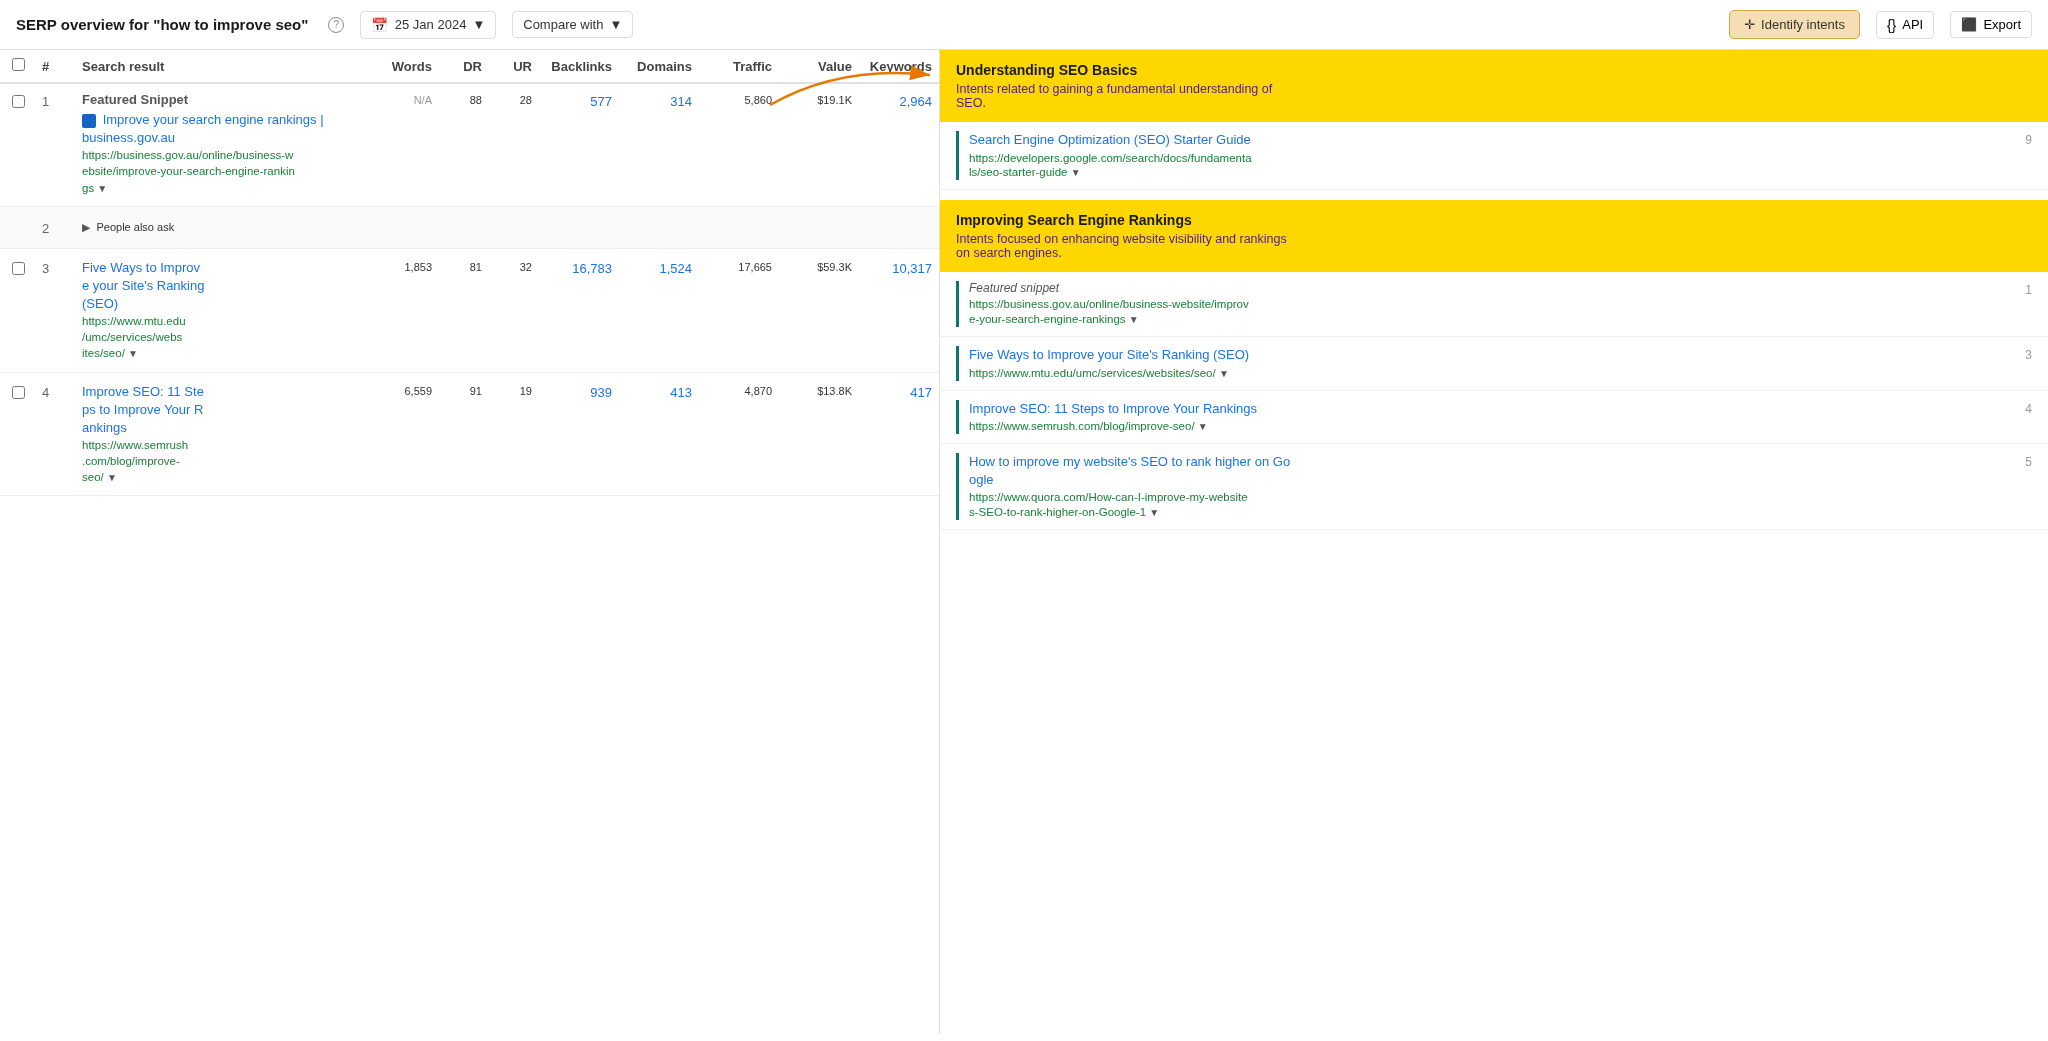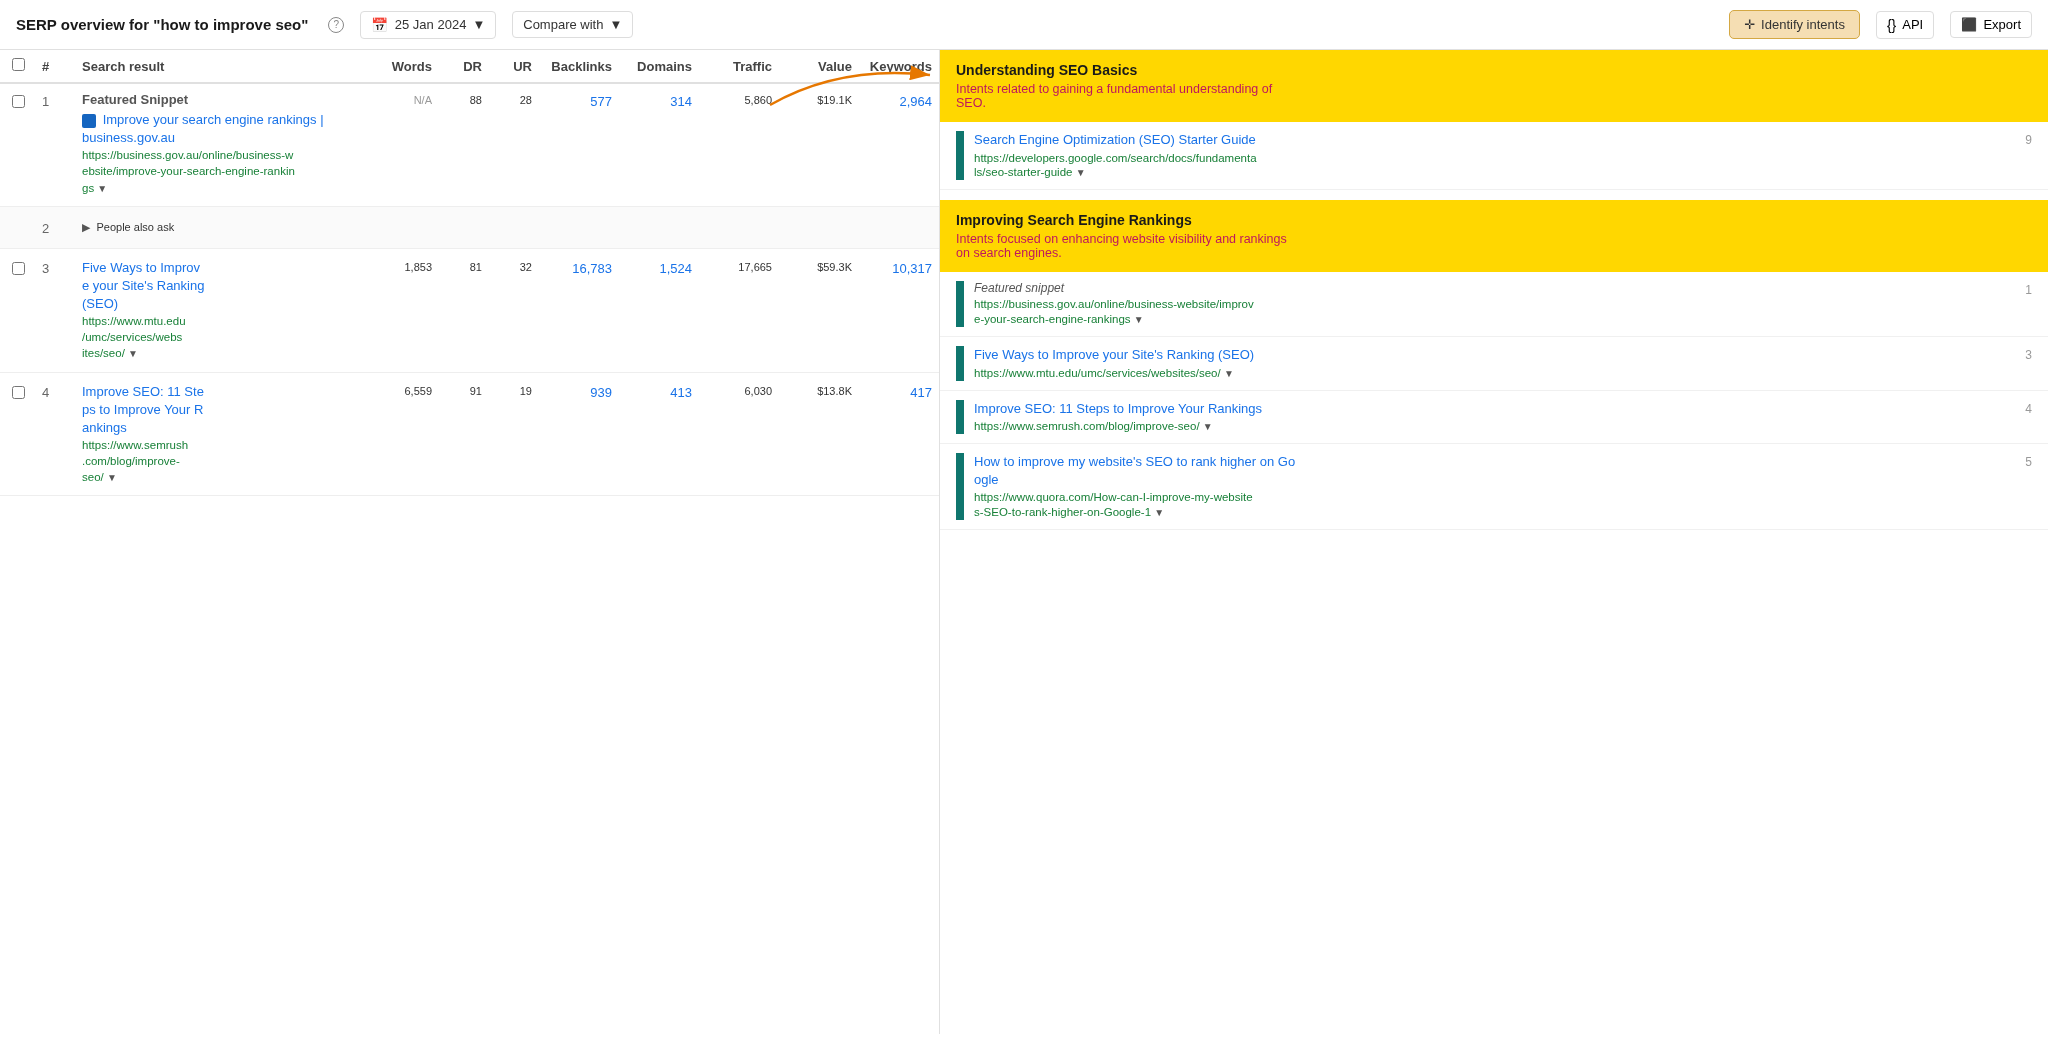--- a/index.html
+++ b/index.html
@@ -44,24 +44,24 @@
     .favicon { display: inline-block; width: 14px; height: 14px; background: #1565c0; border-radius: 2px; vertical-align: middle; margin-right: 3px; }
     .chevron-down { font-size: 10px; color: #555; }
     .arrow-right { font-size: 11px; color: #555; }
     .people-row { display: grid; grid-template-columns: 30px 40px auto; align-items: center; padding: 12px 12px; border-bottom: 1px solid #eee; background: #fafafa; }
 
     
     .right-panel { flex: 1; overflow-y: auto; padding: 0; }
     .intent-section { margin-bottom: 10px; }
     .intent-header { background: #FFD700; padding: 12px 16px; }
     .intent-header-title { font-size: 14px; font-weight: 700; color: #1a1a1a; margin-bottom: 4px; }
-    .intent-header-desc { font-size: 12.5px; color: #be185d; }
+    .intent-header-desc { font-size: 12.5px; color: #4c1d95; }
     .intent-items { background: #fff; }
     .intent-item { display: flex; align-items: flex-start; padding: 9px 16px; border-bottom: 1px solid #f0f0f0; gap: 0; }
-    .intent-item-border { border-left: 8px solid #0f766e; padding-left: 10px; flex: 1; }
+    .intent-item-border { border-left: 3px solid #0f766e; padding-left: 10px; flex: 1; }
     .intent-item-num { font-size: 12px; color: #999; min-width: 20px; text-align: right; margin-left: 8px; padding-top: 2px; }
     .intent-link { color: #1a73e8; font-size: 13px; font-weight: 500; line-height: 1.35; }
     .intent-url { color: #188038; font-size: 11.5px; margin-top: 2px; line-height: 1.3; }
     .intent-snippet-label { font-size: 12px; color: #555; margin-bottom: 2px; font-style: italic; }
   </style>
 </head>
 <body>
 
 <div class="header">
   <span class="header-title">
@@ -179,21 +179,21 @@
       <div class="row-num">4</div>
       <div>
         <div class="row-link" style="cursor:pointer; font-size:13px;">Improve SEO: 11 Ste<br>ps to Improve Your R<br>ankings</div>
         <div class="row-url">https://www.semrush<br>.com/blog/improve-<br>seo/ <span class="chevron-down">▼</span></div>
       </div>
       <div class="row-cell row-cell-right">6,559</div>
       <div class="row-cell row-cell-right">91</div>
       <div class="row-cell row-cell-right">19</div>
       <div class="row-cell-blue row-cell-right">939</div>
       <div class="row-cell-blue row-cell-right">413</div>
-      <div class="row-cell row-cell-right">6,030</div>
+      <div class="row-cell row-cell-right">4,870</div>
       <div class="row-cell row-cell-right">$13.8K</div>
       <div class="row-cell-blue row-cell-right">417</div>
     </div>
   </div>
 
   <div class="right-panel">
 
     <div class="intent-section">
       <div class="intent-header">
         <div class="intent-header-title">Understanding SEO Basics</div>

